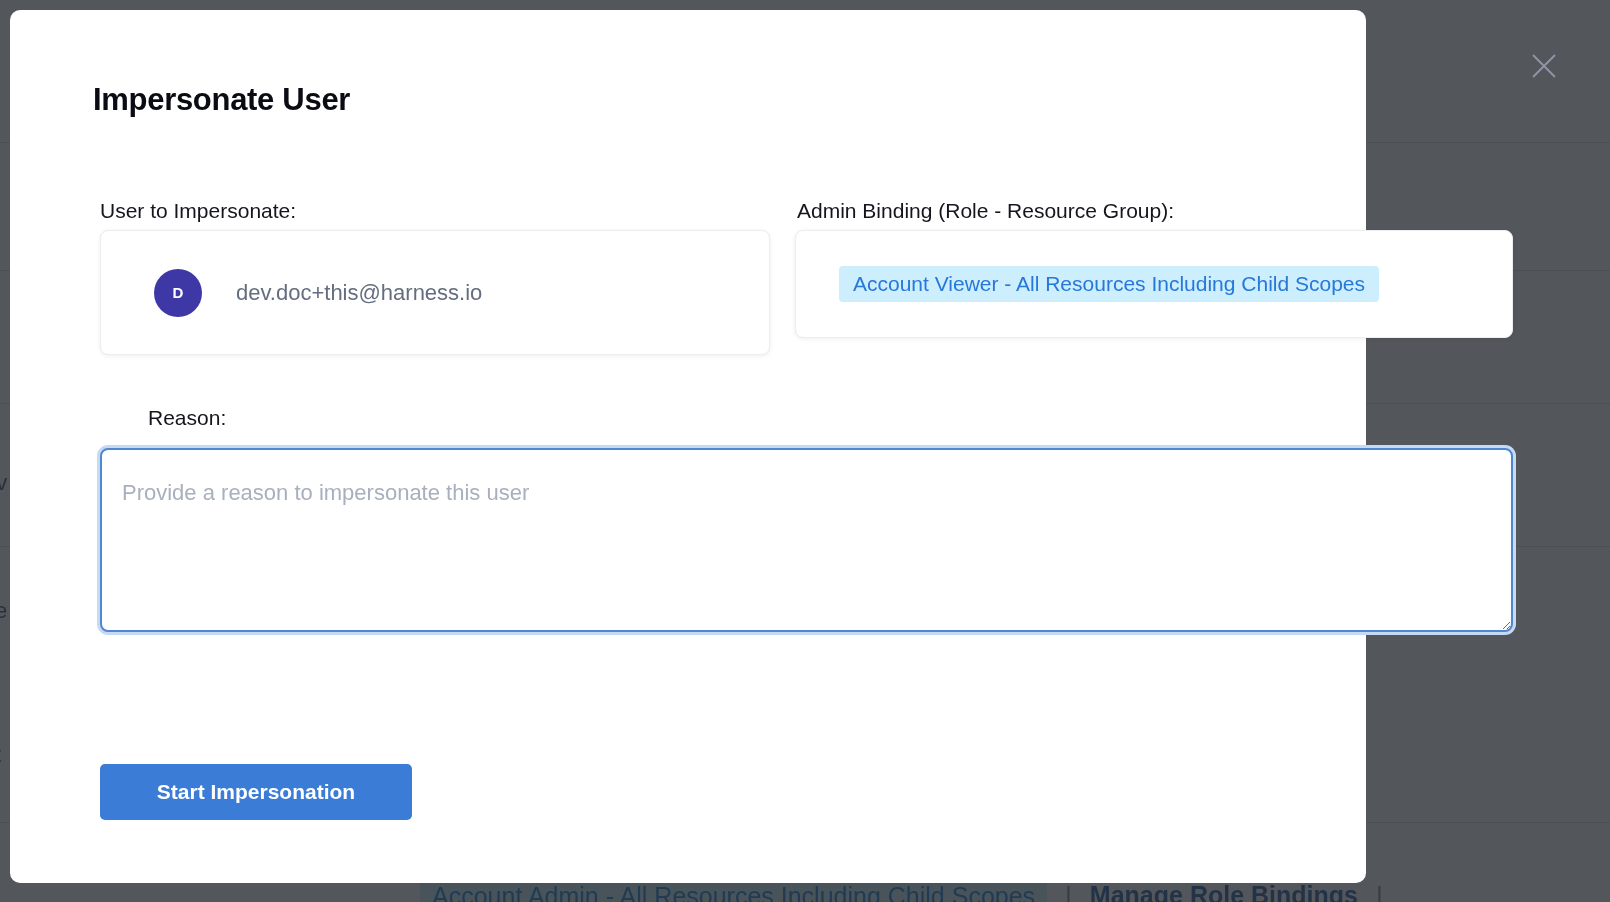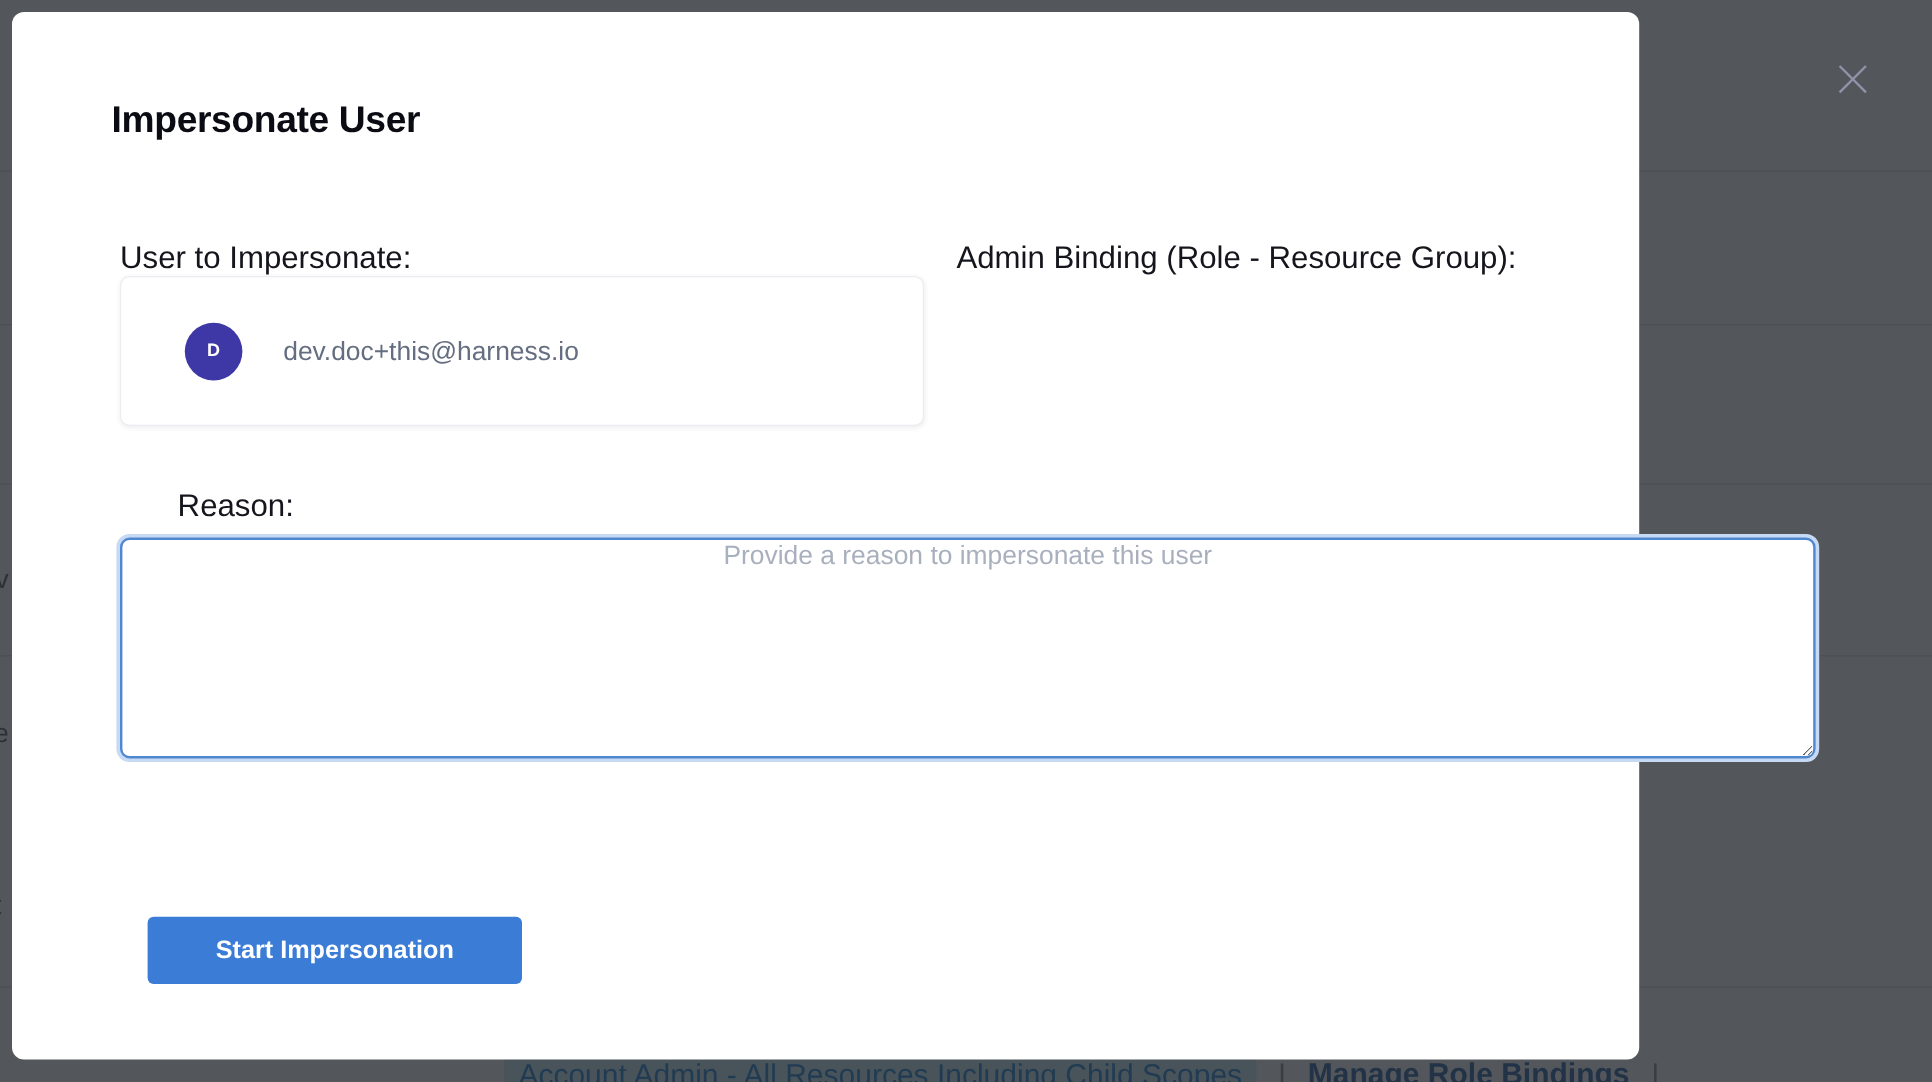--- a/index.html
+++ b/index.html
@@ -96,21 +96,21 @@
     position: absolute;
     left: 83px;
     top: 72px;
     font-size: 31px;
     font-weight: 700;
     color: #0b0b14;
     letter-spacing: -0.3px;
   }
   .field-label {
     position: absolute;
-    font-size: 26px;
+    font-size: 21px;
     color: #15151d;
   }
   .label-user { left: 90px; top: 189px; }
   .label-role { left: 787px; top: 189px; }
   .label-reason { left: 90px; top: 396px; margin-left: 48px; }
 
   .card {
     position: absolute;
     background: #ffffff;
     border: 1px solid #ececf1;
@@ -158,48 +158,46 @@
     white-space: nowrap;
   }
 
   .reason-textarea {
     position: absolute;
     left: 90px; top: 438px;
     width: 1413px; height: 184px;
     border: 2px solid #5186d1;
     border-radius: 8px;
     box-shadow: 0 0 0 3px #c6daf3;
-    padding: 0 20px;
+    padding: 30px 20px;
     font-family: "Liberation Sans", sans-serif;
     font-size: 22px;
     color: #22222a;
     resize: both;
     outline: none;
-    text-align: center;
   }
   .reason-textarea::placeholder { color: #a9b0bd; }
 
   .btn-row {
     position: absolute;
     left: 90px; top: 754px;
     display: flex;
     gap: 12px;
   }
   .btn {
     height: 56px;
     border: none;
     border-radius: 5px;
     font-family: "Liberation Sans", sans-serif;
     font-size: 21px;
     font-weight: 700;
     cursor: pointer;
     display: flex;
     align-items: center;
     justify-content: center;
-    margin-left: 23px;
   }
   .btn-primary {
     width: 312px;
     background: #3b7cd6;
     color: #ffffff;
   }
   .btn-secondary {
     width: 144px;
     background: #f1f0f6;
     color: #565e6e;
@@ -245,20 +243,23 @@
 
     <h1 class="modal-title">Impersonate User</h1>
 
     <div class="field-label label-user">User to Impersonate:</div>
     <div class="card card-user">
       <div class="avatar">D</div>
       <div class="user-email">dev.doc+this@harness.io</div>
     </div>
 
     <div class="field-label label-role">Admin Binding (Role - Resource Group):</div>
+    <div class="card card-role">
+      <span class="role-tag">Account Viewer - All Resources Including Child Scopes</span>
+    </div>
 
     <div class="field-label label-reason">Reason:</div>
     <textarea class="reason-textarea" placeholder="Provide a reason to impersonate this user" style=""></textarea>
 
     <div class="btn-row">
       <button class="btn btn-primary">Start Impersonation</button>
     </div>
 
   </div>
 </div>

